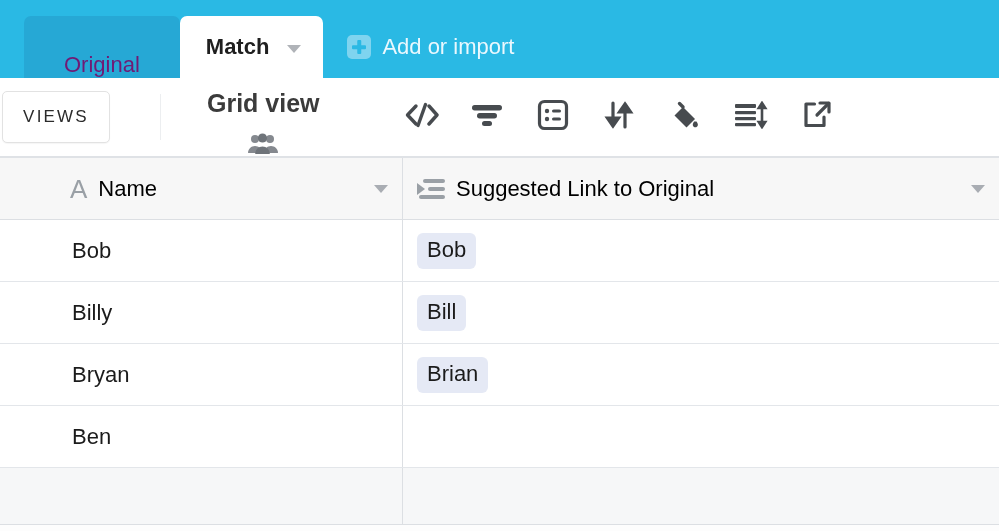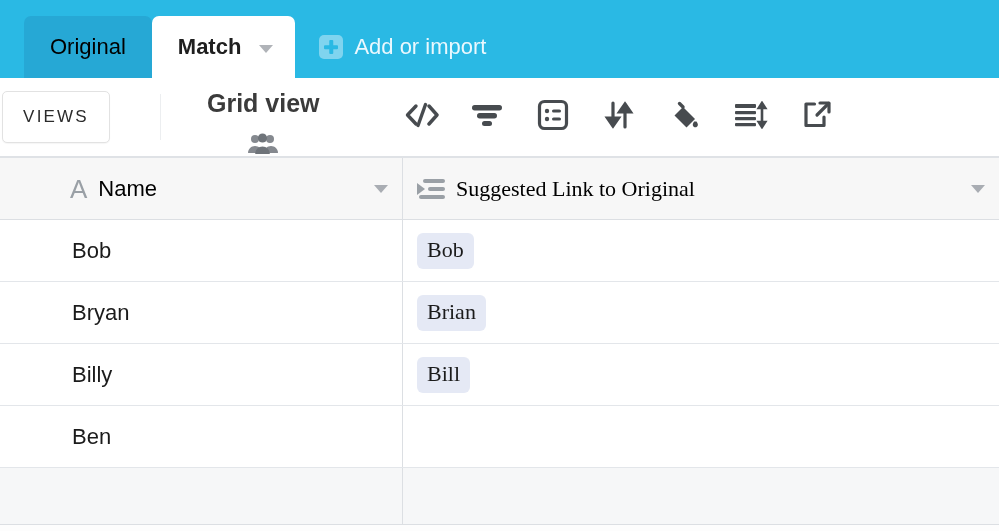--- a/index.html
+++ b/index.html
@@ -39,22 +39,23 @@
     align-items: center;
     padding: 0 22px;
     border-radius: 7px 7px 0 0;
     font-size: 22px;
     cursor: pointer;
     white-space: nowrap;
   }
 
   .tab.inactive {
     background: #26a8d5;
-    color: #000000;
-    padding: 0 26px;
+    color: #701a75;
+    padding: 0 40px;
+    align-items: flex-end;
   }
 
   .tab.active {
     background: #ffffff;
     color: #1f1f1f;
     font-weight: 700;
     padding: 0 22px 0 26px;
     position: relative;
     z-index: 3;
   }
@@ -214,21 +215,21 @@
   .cell {
     height: 100%;
     display: flex;
     align-items: center;
     padding: 0 14px;
     border-right: 1px solid #dcdfe3;
     overflow: hidden;
   }
 
   .col-name { width: 403px; flex: 0 0 403px; padding-left: 72px; }
-  .col-link { width: 596px; flex: 0 0 596px; border-right: none; font-family: Liberation Serif, serif; }
+  .col-link { width: 596px; flex: 0 0 596px; border-right: none; }
 
   .row.header .col-name { padding-left: 70px; position: relative; }
 
   .hdr {
     display: flex;
     align-items: center;
     width: 100%;
     gap: 11px;
   }
   .hdr .title {
@@ -466,33 +467,33 @@
       <div class="cell col-name">
         <span class="cellval">Bob</span>
       </div>
       <div class="cell col-link">
         <span class="chip">Bob</span>
       </div>
     </div>
 
     <div class="row">
       <div class="cell col-name">
+        <span class="cellval">Billy</span>
+      </div>
+      <div class="cell col-link">
+        <span class="chip">Bill</span>
+      </div>
+    </div>
+
+    <div class="row">
+      <div class="cell col-name">
         <span class="cellval">Bryan</span>
       </div>
       <div class="cell col-link">
         <span class="chip">Brian</span>
-      </div>
-    </div>
-
-    <div class="row">
-      <div class="cell col-name">
-        <span class="cellval">Billy</span>
-      </div>
-      <div class="cell col-link">
-        <span class="chip">Bill</span>
       </div>
     </div>
 
     <div class="row">
       <div class="cell col-name">
         <span class="cellval">Ben</span>
       </div>
       <div class="cell col-link">
         <span class="cellval"></span>
       </div>

